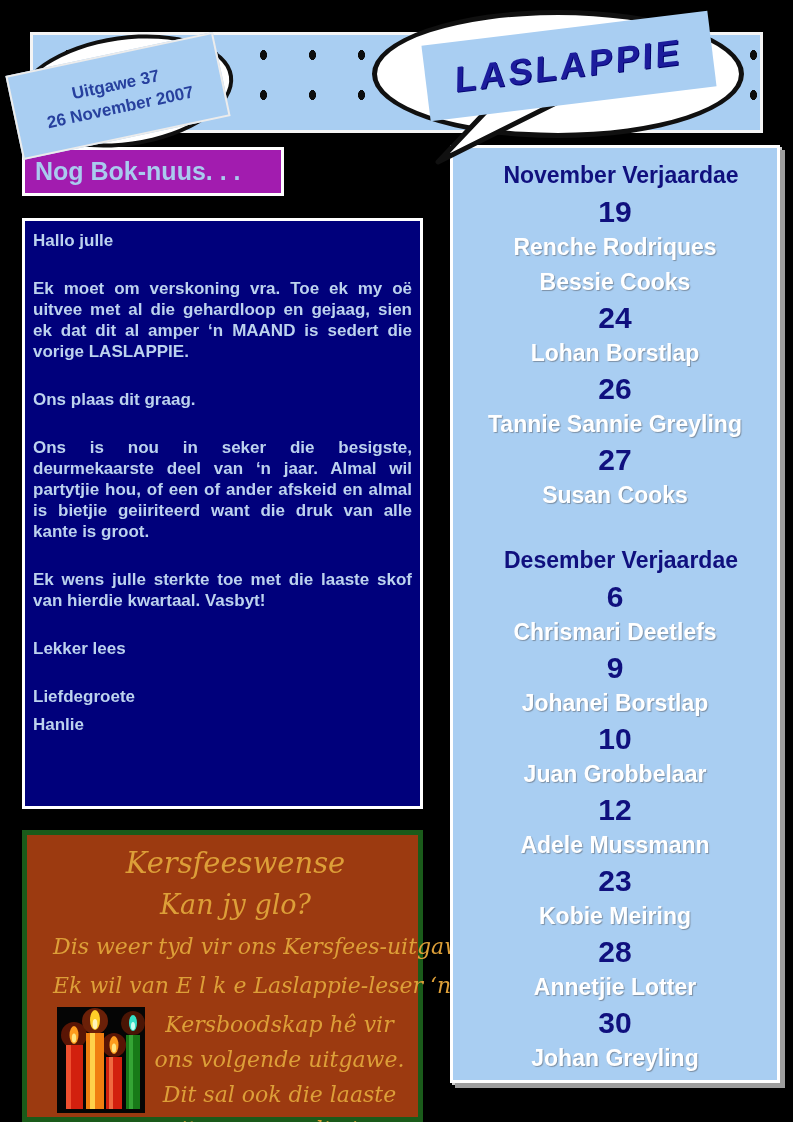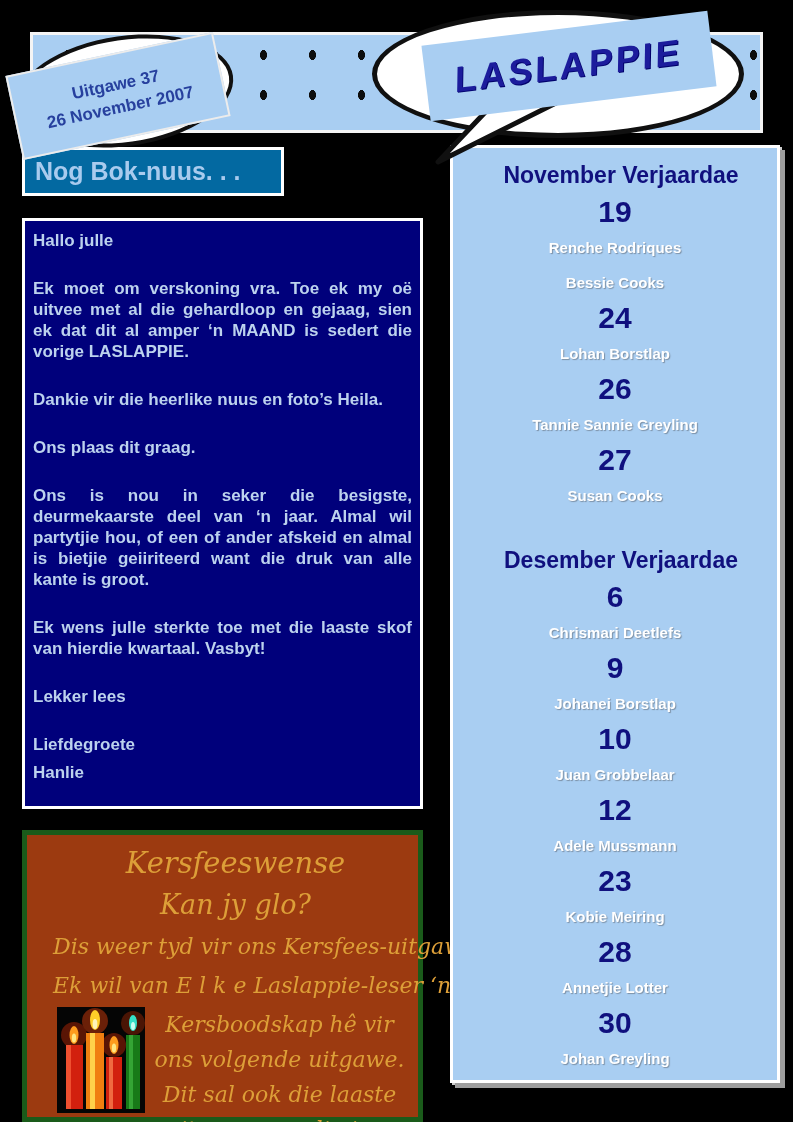--- a/index.html
+++ b/index.html
@@ -41,21 +41,21 @@
     display:flex; align-items:center; justify-content:center;
   }
   .newsletter-title {
     color:#1c1c9c; font-weight:900; font-size:36px; letter-spacing:3px;
     transform:skew(-8deg); text-shadow:1px 1px 0 #00006a; white-space:nowrap;
   }
 
   
   .article-heading-box {
     position:absolute; left:22px; top:147px; width:262px; height:49px;
-    background:#0369a1; border:3px solid #fff; z-index:2;
+    background:#a21caf; border:3px solid #fff; z-index:2;
   }
   .article-heading-box span {
     display:block; padding:7px 0 0 10px; color:#a9cbee;
     font-weight:bold; font-size:25px; white-space:nowrap;
   }
   .letter-box {
     position:absolute; left:22px; top:218px; width:401px; height:591px;
     background:#00007b; border:3px solid #fff; padding:9px 8px 4px 8px; z-index:2;
   }
   .letter-box p {
@@ -83,21 +83,21 @@
     position:absolute; left:450px; top:145px; width:330px; height:938px;
     background:#a9cef2; border:3px solid #fff; z-index:2;
     box-shadow:5px 5px 0 #9e9e9e, 2px 2px 0 #cfcfcf;
     padding-top:8px; text-align:center; overflow:hidden;
   }
   .bday-heading {
     color:#10107e; font-weight:bold; font-size:23px; line-height:38px; white-space:nowrap;padding-left:12px;
   }
   .bday-day  { color:#10107e; font-weight:bold; font-size:30px; line-height:36px; }
   .bday-name {
-    color:#ffffff; font-weight:bold; font-size:15px; line-height:35px;
+    color:#ffffff; font-weight:bold; font-size:23px; line-height:35px;
     text-shadow:1px 1px 1px rgba(100,110,125,.65); white-space:nowrap;
   }
   .bday-gap { height:28px; }
 </style>
 </head>
 <body>
 
 <div class="page">
 
   <div class="masthead-strip"></div>
@@ -116,21 +116,20 @@
     <span class="newsletter-title">LASLAPPIE</span>
   </div>
 
   <div class="article-heading-box">
     <span>Nog Bok-nuus. . .</span>
   </div>
 
   <div class="letter-box" id="letter-body">
       <p>Hallo julle</p>
       <p>Ek moet om verskoning vra.  Toe ek my oë uitvee met al die gehardloop en gejaag, sien ek dat dit al amper  ‘n MAAND is sedert die vorige LASLAPPIE.</p>
-      <p>Dankie vir die heerlike nuus en foto’s Heila.</p>
       <p>Ons plaas dit graag.</p>
       <p>Ons is nou in seker die besigste, deurmekaarste deel van ‘n jaar.  Almal wil partytjie hou, of een of ander afskeid en almal is bietjie geiiriteerd want die druk van alle kante is groot.</p>
       <p>Ek wens julle sterkte toe met die laaste skof van hierdie kwartaal.  Vasbyt!</p>
       <p>Lekker lees</p>
       <p class="tight">Liefdegroete</p>
       <p class="tight">Hanlie</p>
     </div>
 
   <div class="xmas-box">
     <div class="script xmas-title">Kersfeeswense</div>

